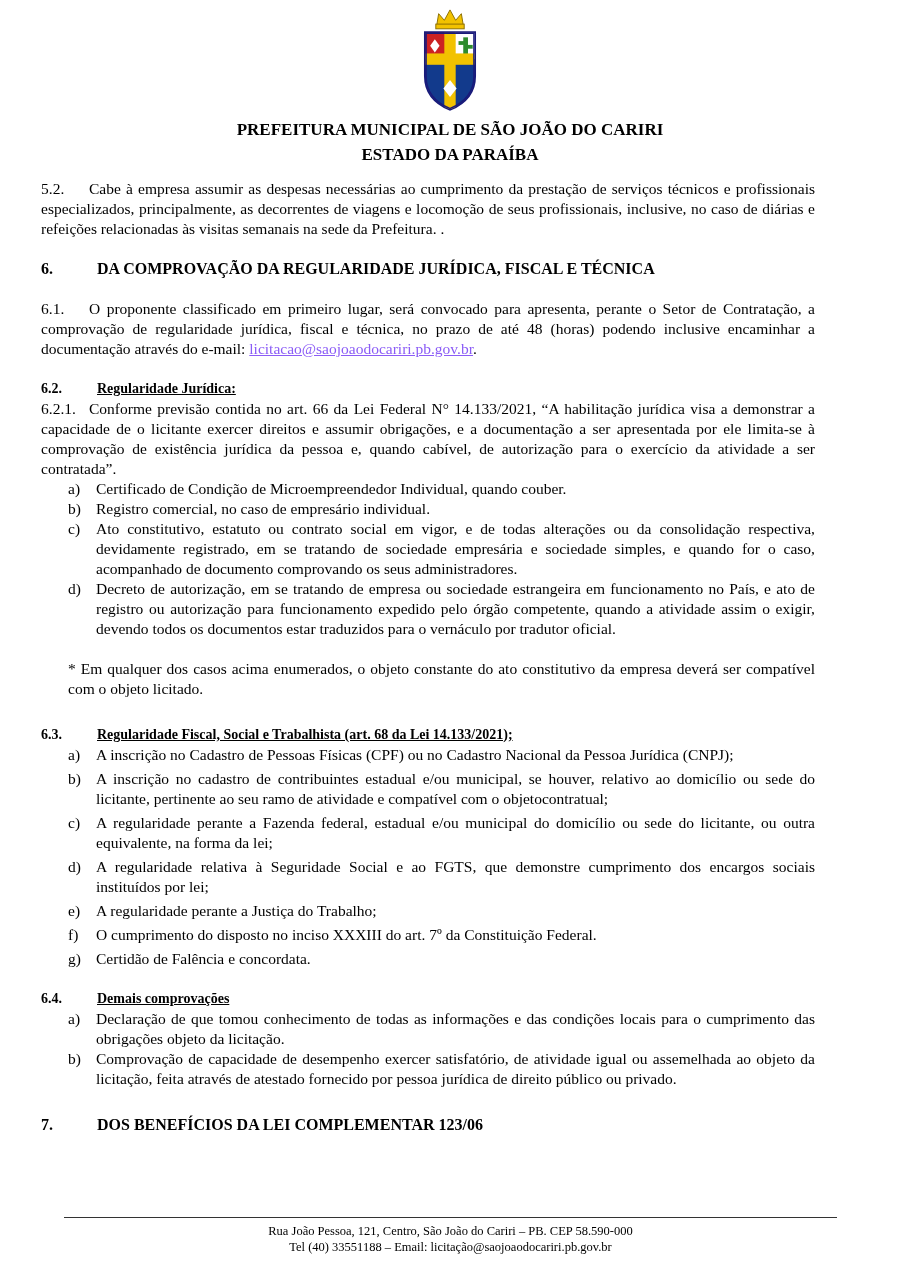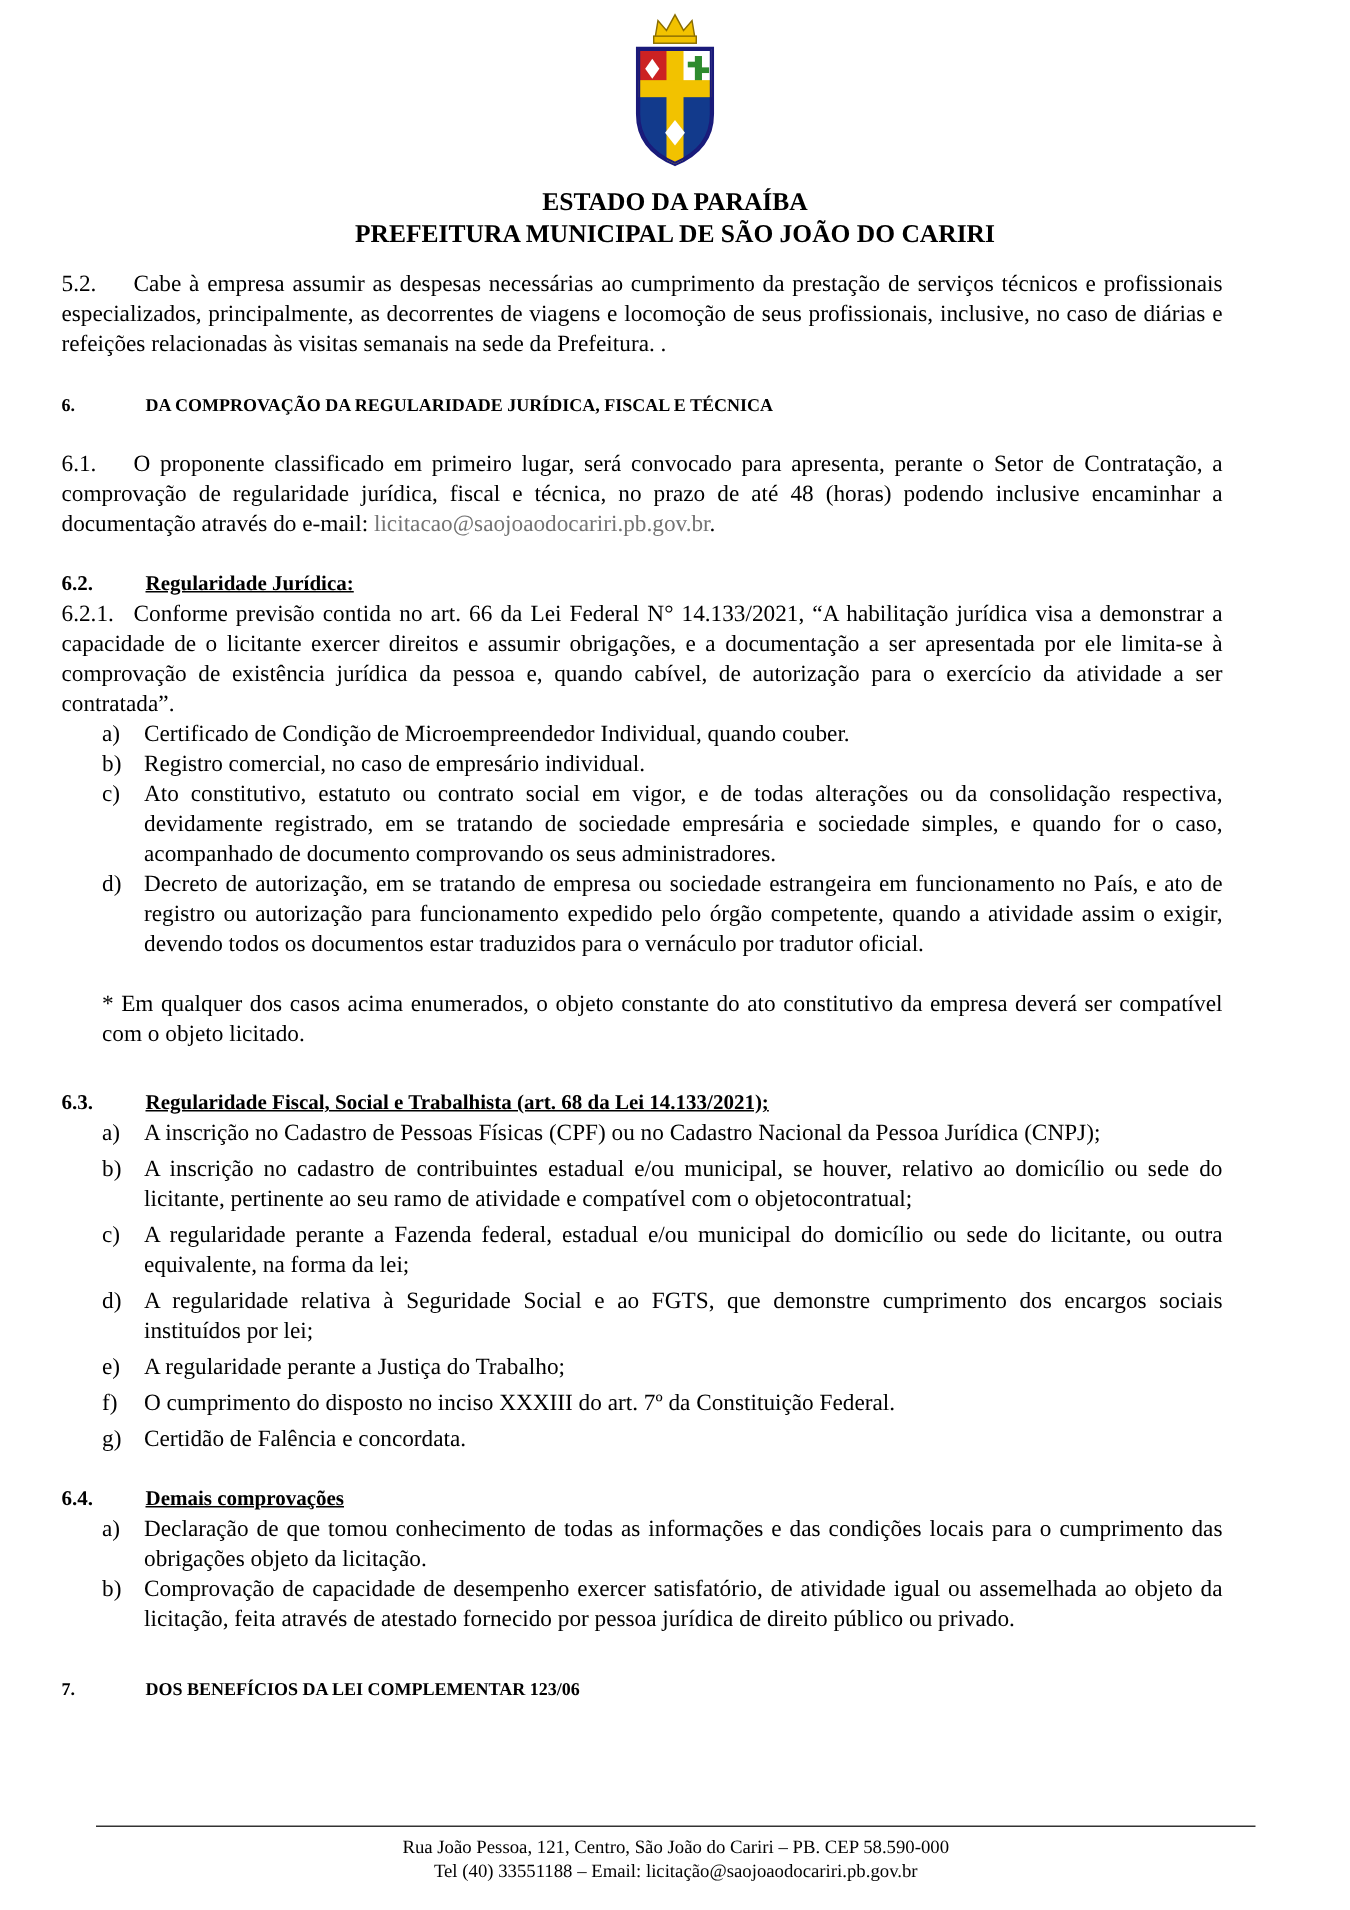--- a/index.html
+++ b/index.html
@@ -35,21 +35,21 @@
   }
   .num {
     display: inline-block;
     min-width: 48px;
   }
   .hnum {
     display: inline-block;
     min-width: 56px;
   }
   h2.sec {
-    font-size: 12px;
+    font-size: 16px;
     font-weight: bold;
     margin: 20px 0 20px 0;
     line-height: 20px;
   }
   h3.sub {
     font-size: 14px;
     font-weight: bold;
     margin: 20px 0 0 0;
     line-height: 20px;
   }
@@ -61,21 +61,22 @@
     align-items: flex-start;
   }
   .li-spaced { margin-bottom: 4px; }
   .li .marker { flex: 0 0 28px; }
   .li .li-text { flex: 1; text-align: justify; }
   .note {
     text-align: justify;
     margin: 20px 0 0 27px;
   }
   a.email-link {
-    color: #737373;
+    color: #8b5cf6;
+    text-decoration: underline;
     cursor: pointer;
   }
   .footer {
     position: absolute;
     left: 64px;
     right: 63px;
     bottom: 18px;
     border-top: 1px solid #333333;
     text-align: center;
     font-size: 12.5px;
@@ -112,22 +113,22 @@
             <rect x="14" y="54" width="52" height="56" fill="#123a8c"></rect>
             <rect x="34" y="26" width="12" height="84" fill="#f2c200"></rect>
             <rect x="14" y="48" width="52" height="12" fill="#f2c200"></rect>
             <path d="M24 33 l5 7 -5 7 -5 -7 Z" fill="#ffffff"></path>
             <path d="M40 76 l7 9 -7 9 -7 -9 Z" fill="#ffffff"></path>
             <path d="M14 26 H66 V72 Q66 96 40 107 Q14 96 14 72 Z" fill="none" stroke="#1a1a7a" stroke-width="3"></path>
           </g>
         </svg>
       </span>
     </div>
+    <div class="header-title" style="margin-top:0;">PREFEITURA MUNICIPAL DE SÃO JOÃO DO CARIRI</div>
     <div class="header-title">ESTADO DA PARAÍBA</div>
-    <div class="header-title" style="margin-top:0;">PREFEITURA MUNICIPAL DE SÃO JOÃO DO CARIRI</div>
   </div>
 
   <div class="content">
 
     <p class="just"><span class="num">5.2.</span><span>Cabe à empresa assumir as despesas necessárias ao cumprimento da prestação de serviços técnicos e profissionais especializados, principalmente, as decorrentes de viagens e locomoção de seus profissionais, inclusive, no caso de diárias e refeições relacionadas às visitas semanais na sede da Prefeitura. .</span></p>
 
     <h2 class="sec"><span class="hnum">6.</span><span>DA COMPROVAÇÃO DA REGULARIDADE JURÍDICA, FISCAL E TÉCNICA</span></h2>
 
     <p class="just gap-after"><span class="num">6.1.</span><span>O proponente classificado em primeiro lugar, será convocado para apresenta, perante o Setor de Contratação, a comprovação de regularidade jurídica, fiscal e técnica, no prazo de até 48 (horas) podendo inclusive encaminhar a documentação através do e-mail: </span><a class="email-link">licitacao@saojoaodocariri.pb.gov.br</a><span>.</span></p>
 

